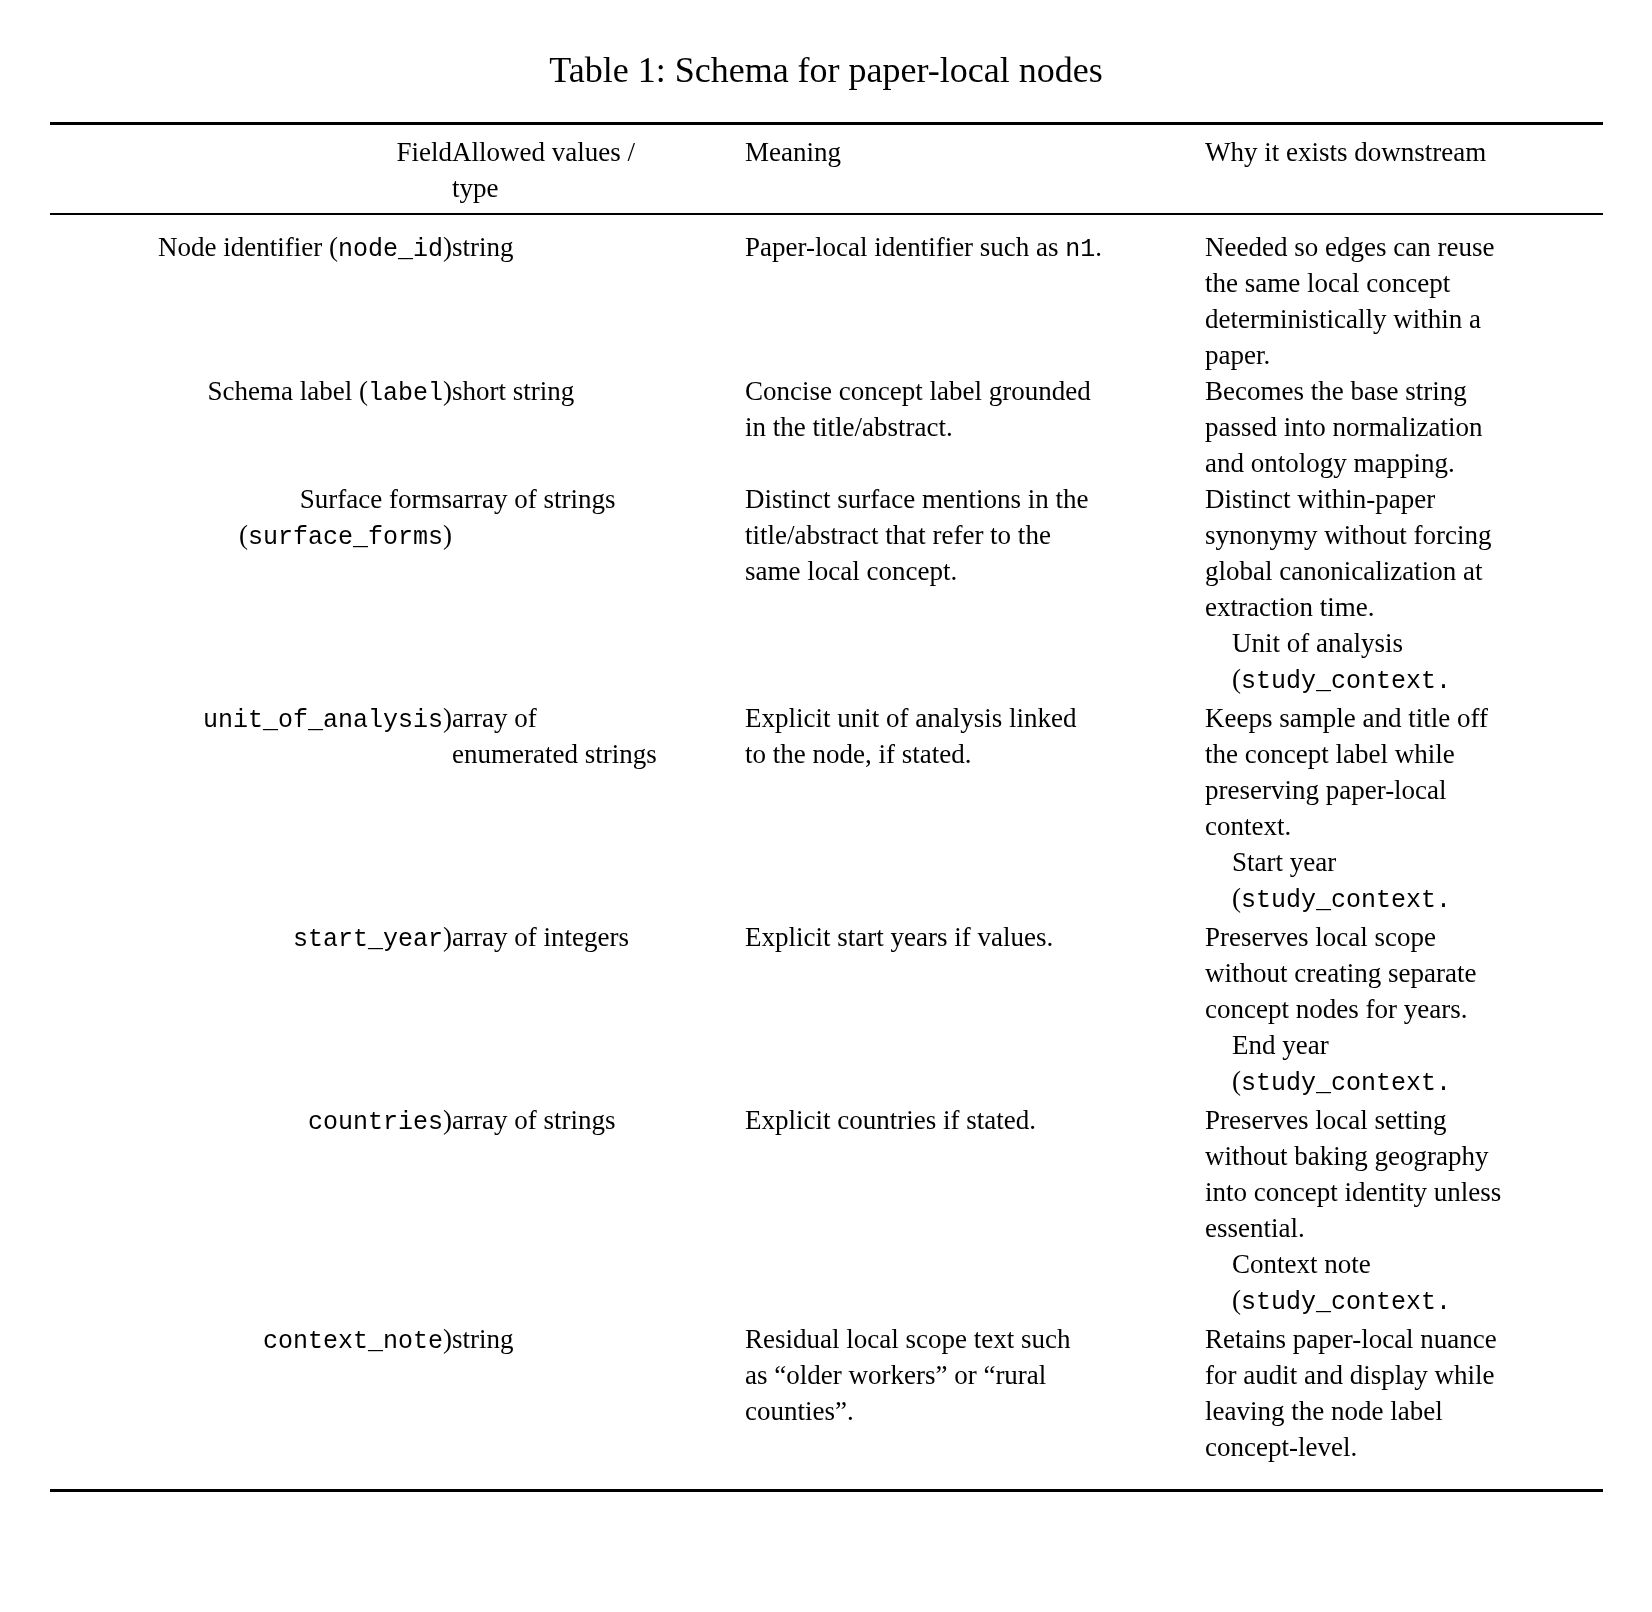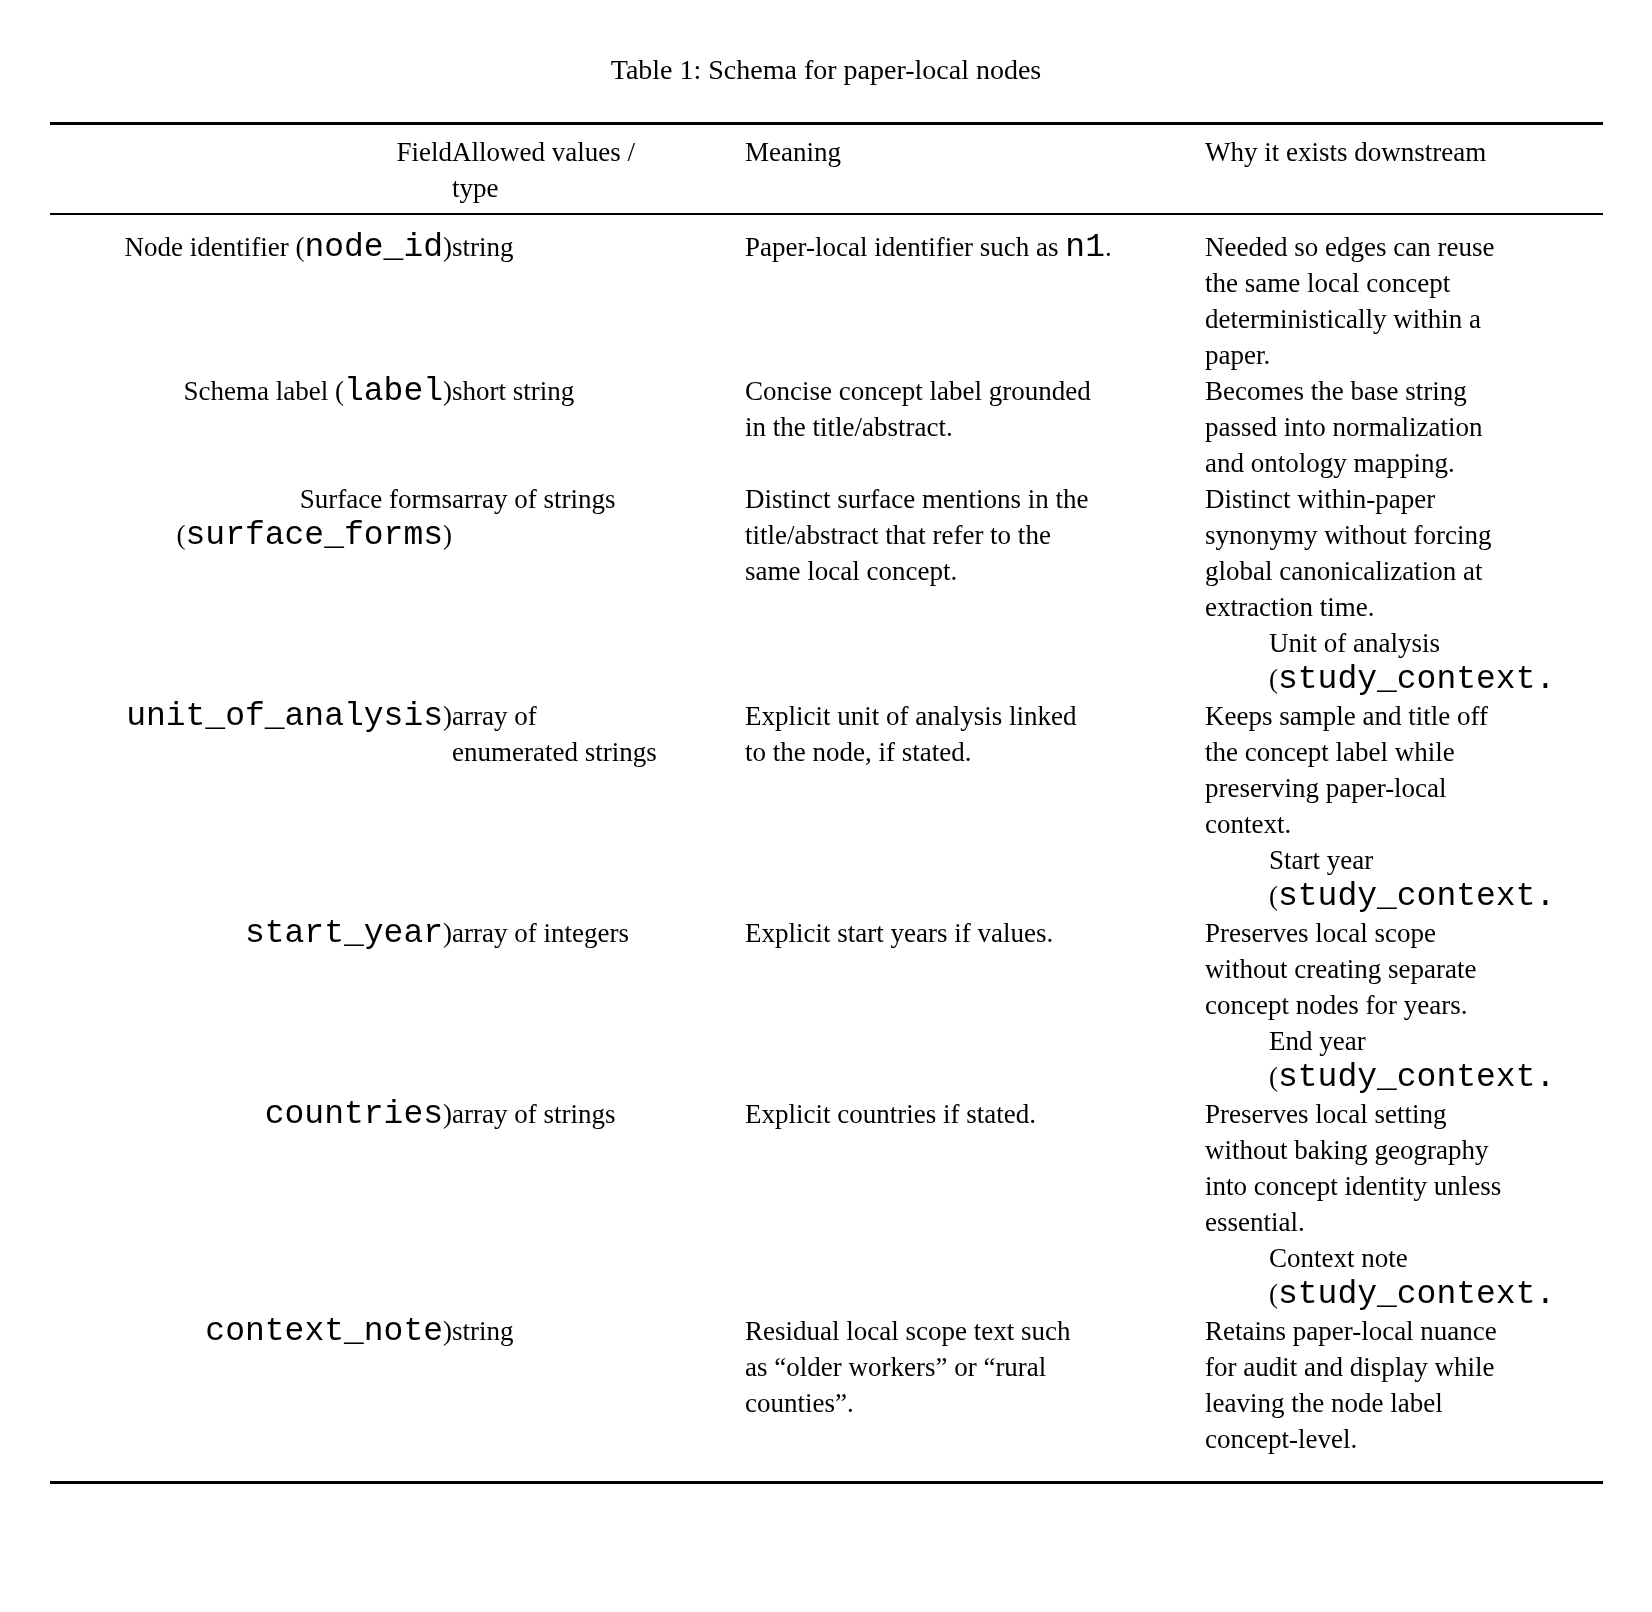--- a/index.html
+++ b/index.html
@@ -10,21 +10,21 @@
   }
   body {
     width: 1652px;
     height: 1612px;
     font-family: "Liberation Serif", serif;
     overflow: hidden;
   }
   .caption {
     padding-top: 52px;
     text-align: center;
-    font-size: 28px;
+    font-size: 36px;
     line-height: 36px;
     white-space: pre-line;
   }
   table.schema {
     border-collapse: collapse;
     table-layout: fixed;
     width: 1553px;
     margin: 34px 0 0 50px;
     border-top: 3.5px solid #000;
     border-bottom: 3.5px solid #000;
@@ -47,23 +47,23 @@
   }
   .cellText, thead th {
     font-size: 27px;
     line-height: 36px;
     white-space: pre-line;
   }
   tbody tr:first-child td { padding-top: 14px; }
   tbody tr:last-child td { padding-bottom: 24px; }
   .mono {
     font-family: "Liberation Mono", monospace;
-    font-size: 33px;
+    font-size: 25px;
   }
-  .spill { margin-left: 64px; }
+  .spill { margin-left: 27px; }
 </style>
 </head>
 <body>
 
 <div>
   <div class="caption">Table 1: Schema for paper-local nodes</div>
 
   <table class="schema">
     <colgroup>
       <col class="c1">

